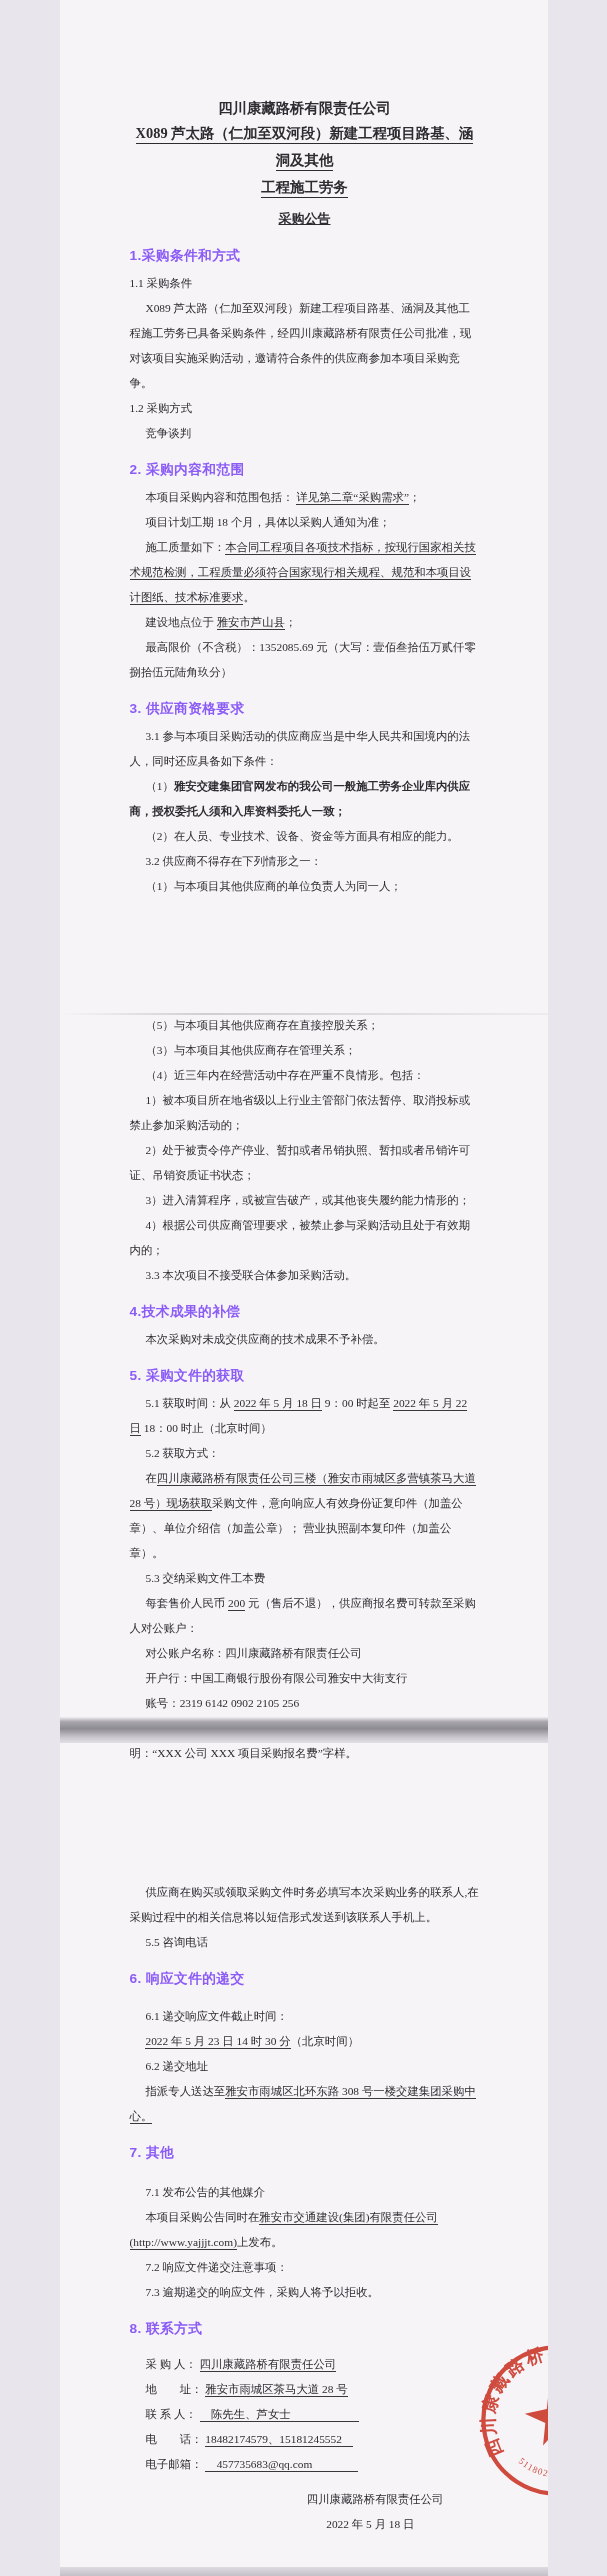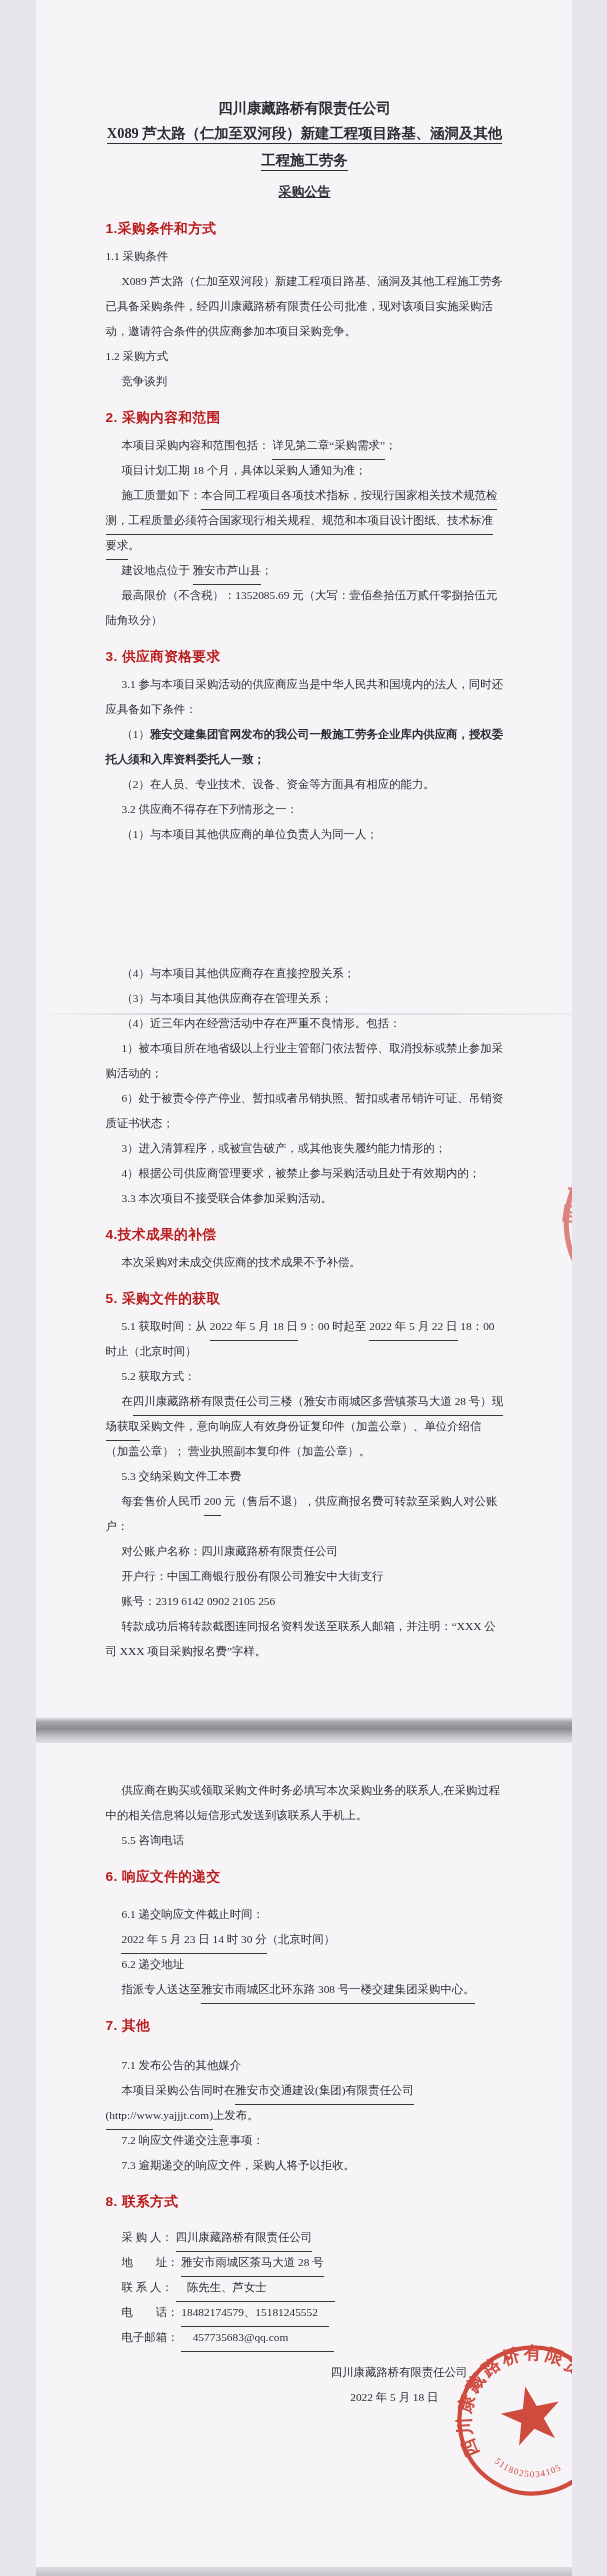--- a/index.html
+++ b/index.html
@@ -1,45 +1,45 @@
 <!DOCTYPE html>
 <html style="font-size:12px"><head>
 <meta charset="utf-8">
 <style>
   html,body{margin:0;padding:0;background:#e8e6ec;}
   .page{
     position:relative;
-    width:536px;
+    width:488px;
     height:2576px;
     margin:0 auto;
     background:#f7f4f8;
     overflow:hidden;
     font-family:"Liberation Serif", serif;
     color:#2e2c31;
   }
   .content{
     position:relative;
     padding:97px 68px 0 70px;
     z-index:2;
   }
   .blk{font-size:11.4px; line-height:25px;}
   .t1{font-size:14.4px; font-weight:bold; text-align:center; line-height:23px;}
   .t2{font-size:14.4px; font-weight:bold; text-align:center; line-height:27px;}
   .t2 span{border-bottom:1.5px solid #2e2c31; padding-bottom:1.5px;}
   .t3{font-size:13px; font-weight:bold; text-align:center; line-height:26px; margin-top:4.6px;text-decoration:underline;}
   .h{
     font-family:"Liberation Sans", sans-serif;
     font-size:13.7px; font-weight:700; line-height:30px; margin-top:9px;
-    color:#b91c1c; letter-spacing:0.4px;
+    color:#8b5cf6; letter-spacing:0.4px;
   }
   .p{text-indent:1.4em;}
   .pn{text-indent:0;}
   .sign{text-align:right; padding-right:36px;}
   .sign-date{text-align:right; padding-right:65px;}
-  .u{border-bottom:0.8px solid #3a383d; padding-bottom:8px;}
+  .u{border-bottom:0.8px solid #3a383d; padding-bottom:1px;}
   .b{font-weight:bold;}
   
   .seam{
     position:absolute; left:0; width:100%; height:26px; z-index:3;
     background:linear-gradient(180deg,#f2eff3 0%,#a9a7ad 18%,#8e8c93 45%,#c9c7cd 78%,#e2dfe5 100%);
   }
   .bottom-edge{
     position:absolute; left:0; bottom:0; width:100%; height:9px; z-index:3;
     background:linear-gradient(180deg,#dedbe1 0%,#c3c1c7 100%);
   }
@@ -69,25 +69,25 @@
       <div class="blk p"><span>项目计划工期 18 个月，具体以采购人通知为准；</span></div>
       <div class="blk p"><span>施工质量如下：</span><span class="u">本合同工程项目各项技术指标，按现行国家相关技术规范检测，工程质量必须符合国家现行相关规程、规范和本项目设计图纸、技术标准要求</span><span>。</span></div>
       <div class="blk p"><span>建设地点位于 </span><span class="u">雅安市芦山县</span><span>；</span></div>
       <div class="blk p"><span>最高限价（不含税）：1352085.69 元（大写：壹佰叁拾伍万贰仟零捌拾伍元陆角玖分）</span></div>
       <div class="blk h"><span>3. 供应商资格要求</span></div>
       <div class="blk p"><span>3.1 参与本项目采购活动的供应商应当是中华人民共和国境内的法人，同时还应具备如下条件：</span></div>
       <div class="blk p"><span>（1）</span><span class="b">雅安交建集团官网发布的我公司一般施工劳务企业库内供应商，授权委托人须和入库资料委托人一致；</span></div>
       <div class="blk p"><span>（2）在人员、专业技术、设备、资金等方面具有相应的能力。</span></div>
       <div class="blk p"><span>3.2 供应商不得存在下列情形之一：</span></div>
       <div class="blk p"><span>（1）与本项目其他供应商的单位负责人为同一人；</span></div>
-      <div class="blk p" style="margin-top: 114px;"><span>（4）与本项目其他供应商存在直接控股关系；</span></div>
+      <div class="blk p" style="margin-top: 114px;"><span>（5）与本项目其他供应商存在直接控股关系；</span></div>
       <div class="blk p"><span>（3）与本项目其他供应商存在管理关系；</span></div>
       <div class="blk p"><span>（4）近三年内在经营活动中存在严重不良情形。包括：</span></div>
       <div class="blk p"><span>1）被本项目所在地省级以上行业主管部门依法暂停、取消投标或禁止参加采购活动的；</span></div>
-      <div class="blk p"><span>6）处于被责令停产停业、暂扣或者吊销执照、暂扣或者吊销许可证、吊销资质证书状态；</span></div>
+      <div class="blk p"><span>2）处于被责令停产停业、暂扣或者吊销执照、暂扣或者吊销许可证、吊销资质证书状态；</span></div>
       <div class="blk p"><span>3）进入清算程序，或被宣告破产，或其他丧失履约能力情形的；</span></div>
       <div class="blk p"><span>4）根据公司供应商管理要求，被禁止参与采购活动且处于有效期内的；</span></div>
       <div class="blk p"><span>3.3 本次项目不接受联合体参加采购活动。</span></div>
       <div class="blk h"><span>4.技术成果的补偿</span></div>
       <div class="blk p"><span>本次采购对未成交供应商的技术成果不予补偿。</span></div>
       <div class="blk h"><span>5. 采购文件的获取</span></div>
       <div class="blk p"><span>5.1 获取时间：从 </span><span class="u">2022 年 5 月 18 日</span><span> 9：00 时起至 </span><span class="u">2022 年 5 月 22 日</span><span> 18：00 时止（北京时间）</span></div>
       <div class="blk p"><span>5.2 获取方式：</span></div>
       <div class="blk p"><span>在</span><span class="u">四川康藏路桥有限责任公司三楼（雅安市雨城区多营镇茶马大道 28 号）现场获取</span><span>采购文件，意向响应人有效身份证复印件（加盖公章）、单位介绍信（加盖公章）； 营业执照副本复印件（加盖公章）。</span></div>
       <div class="blk p"><span>5.3 交纳采购文件工本费</span></div>

